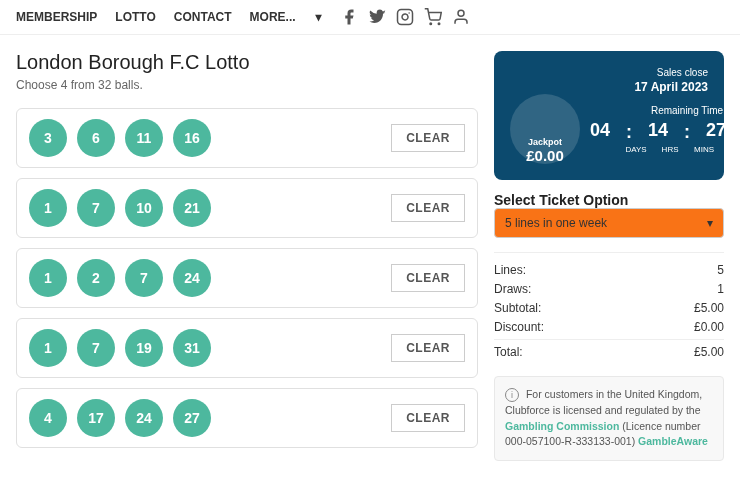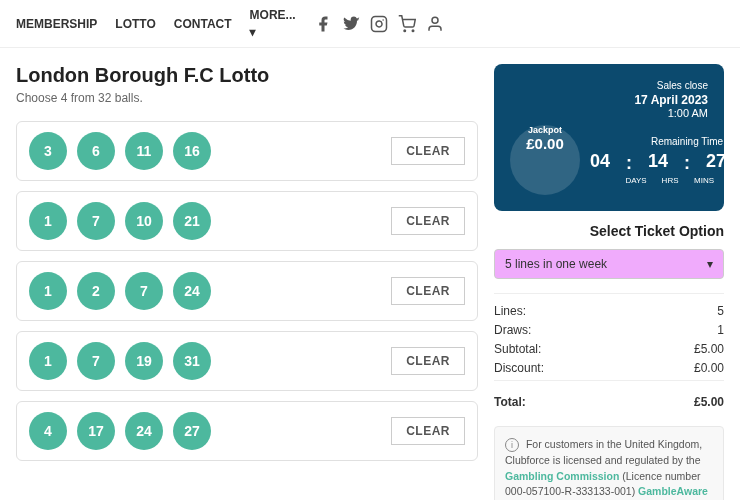--- a/index.html
+++ b/index.html
@@ -21,21 +21,21 @@
     .nav-links {
       display: flex;
       align-items: center;
       gap: 18px;
       font-size: 12px;
       font-weight: 600;
       color: #333;
       margin-right: 18px;
     }
     .nav-links span { cursor: pointer; }
-    .nav-links .more { display: flex; align-items: flex-start; gap: 3px; flex-direction: column; }
+    .nav-links .more { display: flex; align-items: center; gap: 20px; }
     .nav-icons {
       display: flex;
       align-items: center;
       gap: 10px;
       color: #333;
     }
     .nav-icons svg { width: 18px; height: 18px; }
 
     
     .main {
@@ -43,21 +43,21 @@
       padding: 16px;
       gap: 16px;
     }
 
     
     .left-panel {
       flex: 1;
     }
     .lotto-title {
       font-size: 20px;
-      font-weight: bold;
+      font-weight: normal;
       color: #222;
       margin-bottom: 4px;
     }
     .lotto-subtitle {
       font-size: 12px;
       color: #666;
       margin-bottom: 16px;
     }
 
     .ticket-row {
@@ -143,21 +143,21 @@
       gap: 10px;
     }
     .jackpot-circle {
       width: 70px;
       height: 70px;
       background: rgba(255,255,255,0.15);
       border-radius: 50%;
       display: flex;
       flex-direction: column;
       align-items: center;
-      justify-content: flex-start;
+      justify-content: flex-end;
       flex-shrink: 0;
     }
     .jackpot-label {
       color: #fff;
       font-size: 9px;
       font-weight: bold;
     }
     .jackpot-amount {
       color: #fff;
       font-size: 15px;
@@ -201,52 +201,51 @@
       text-align: center;
       width: 22px;
     }
 
     .ticket-options {
       background: #fff;
     }
     .ticket-options-title {
       font-size: 14px;
       font-weight: bold;
-      text-align: right;
-      margin-bottom: 10px;
+      text-align: left;
       color: #222;
     }
     .select-wrapper {
       border: 1px solid #ccc;
       border-radius: 4px;
       padding: 7px 10px;
       display: flex;
       justify-content: space-between;
       align-items: center;
       cursor: pointer;
       font-size: 12px;
-      background: #f0abfc;
+      background: #f97316;
       margin-bottom: 14px;
     }
 
     .summary-table {
       width: 100%;
       border-top: 1px solid #eee;
       padding-top: 10px;
     }
     .summary-row {
       display: flex;
       justify-content: space-between;
       margin-bottom: 5px;
       font-size: 12px;
     }
     .summary-row.total {
-      font-weight: bold;
+      font-weight: normal;
       border-top: 1px solid #eee;
-      padding-top: 14px;
+      padding-top: 5px;
       margin-top: 3px;
     }
     .summary-label { color: #333; }
     .summary-value { color: #333; }
 
     .info-box {
       background: #f8f8f8;
       border: 1px solid #e8e8e8;
       border-radius: 4px;
       padding: 10px;
@@ -369,21 +368,20 @@
         </div>
       </div>
   </div>
 
   <div class="right-panel">
 
     <div class="jackpot-box">
       <div style="width:100%; display:flex; justify-content:flex-end; flex-direction:column; align-items:flex-end;">
         <div class="sales-close-label">Sales close</div>
         <div class="sales-date">17 April 2023</div>
-        <div class="sales-time">1:00 AM</div>
       </div>
       <div class="jackpot-inner">
         <div class="jackpot-circle">
           <div class="jackpot-label">Jackpot</div>
           <div class="jackpot-amount">£0.00</div>
         </div>
         <div class="countdown-section">
           <div class="remaining-label">Remaining Time</div>
           <div class="countdown">
             <span class="countdown-num">04</span>

